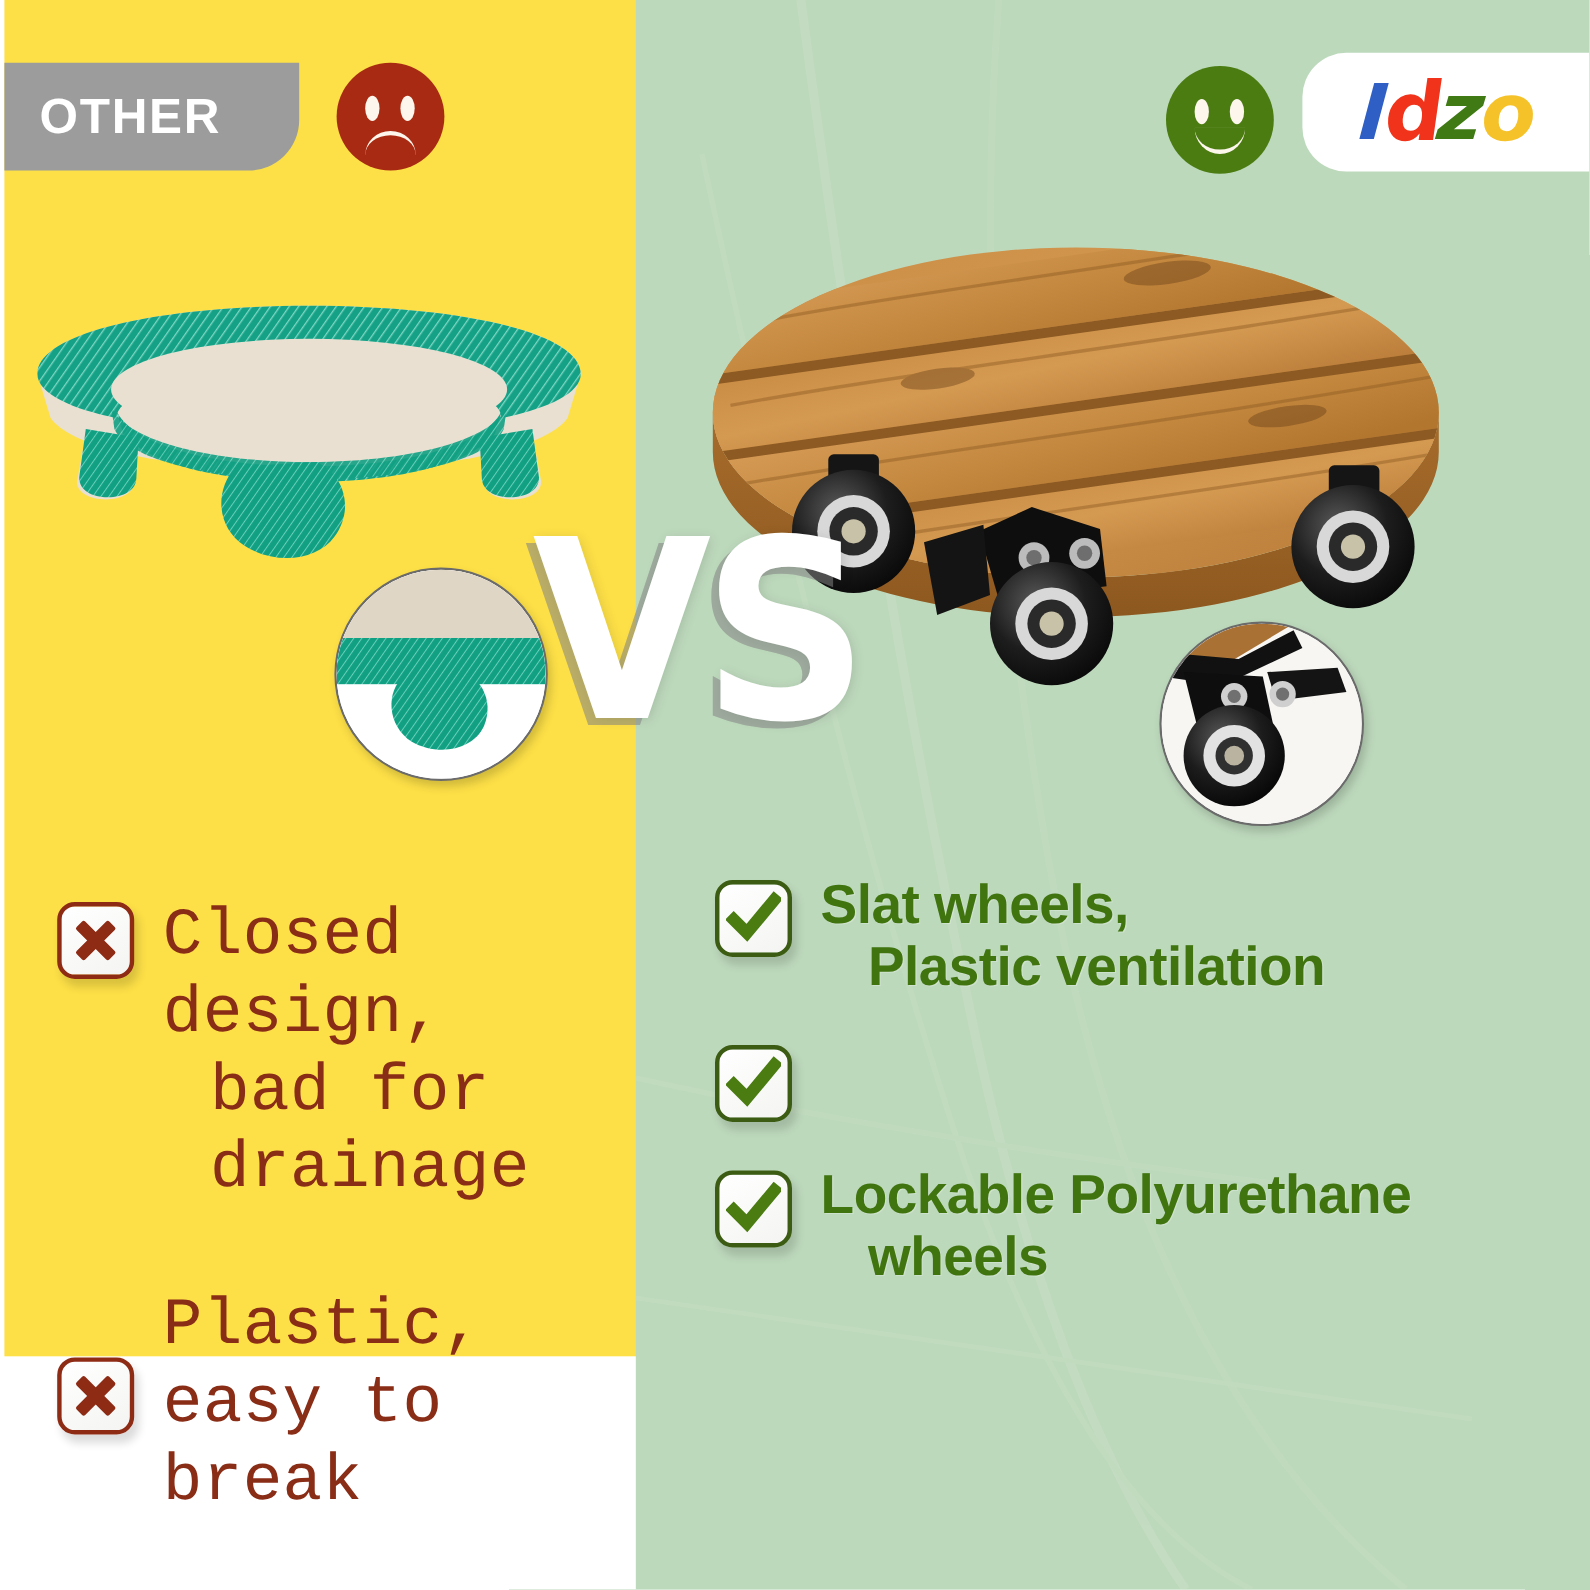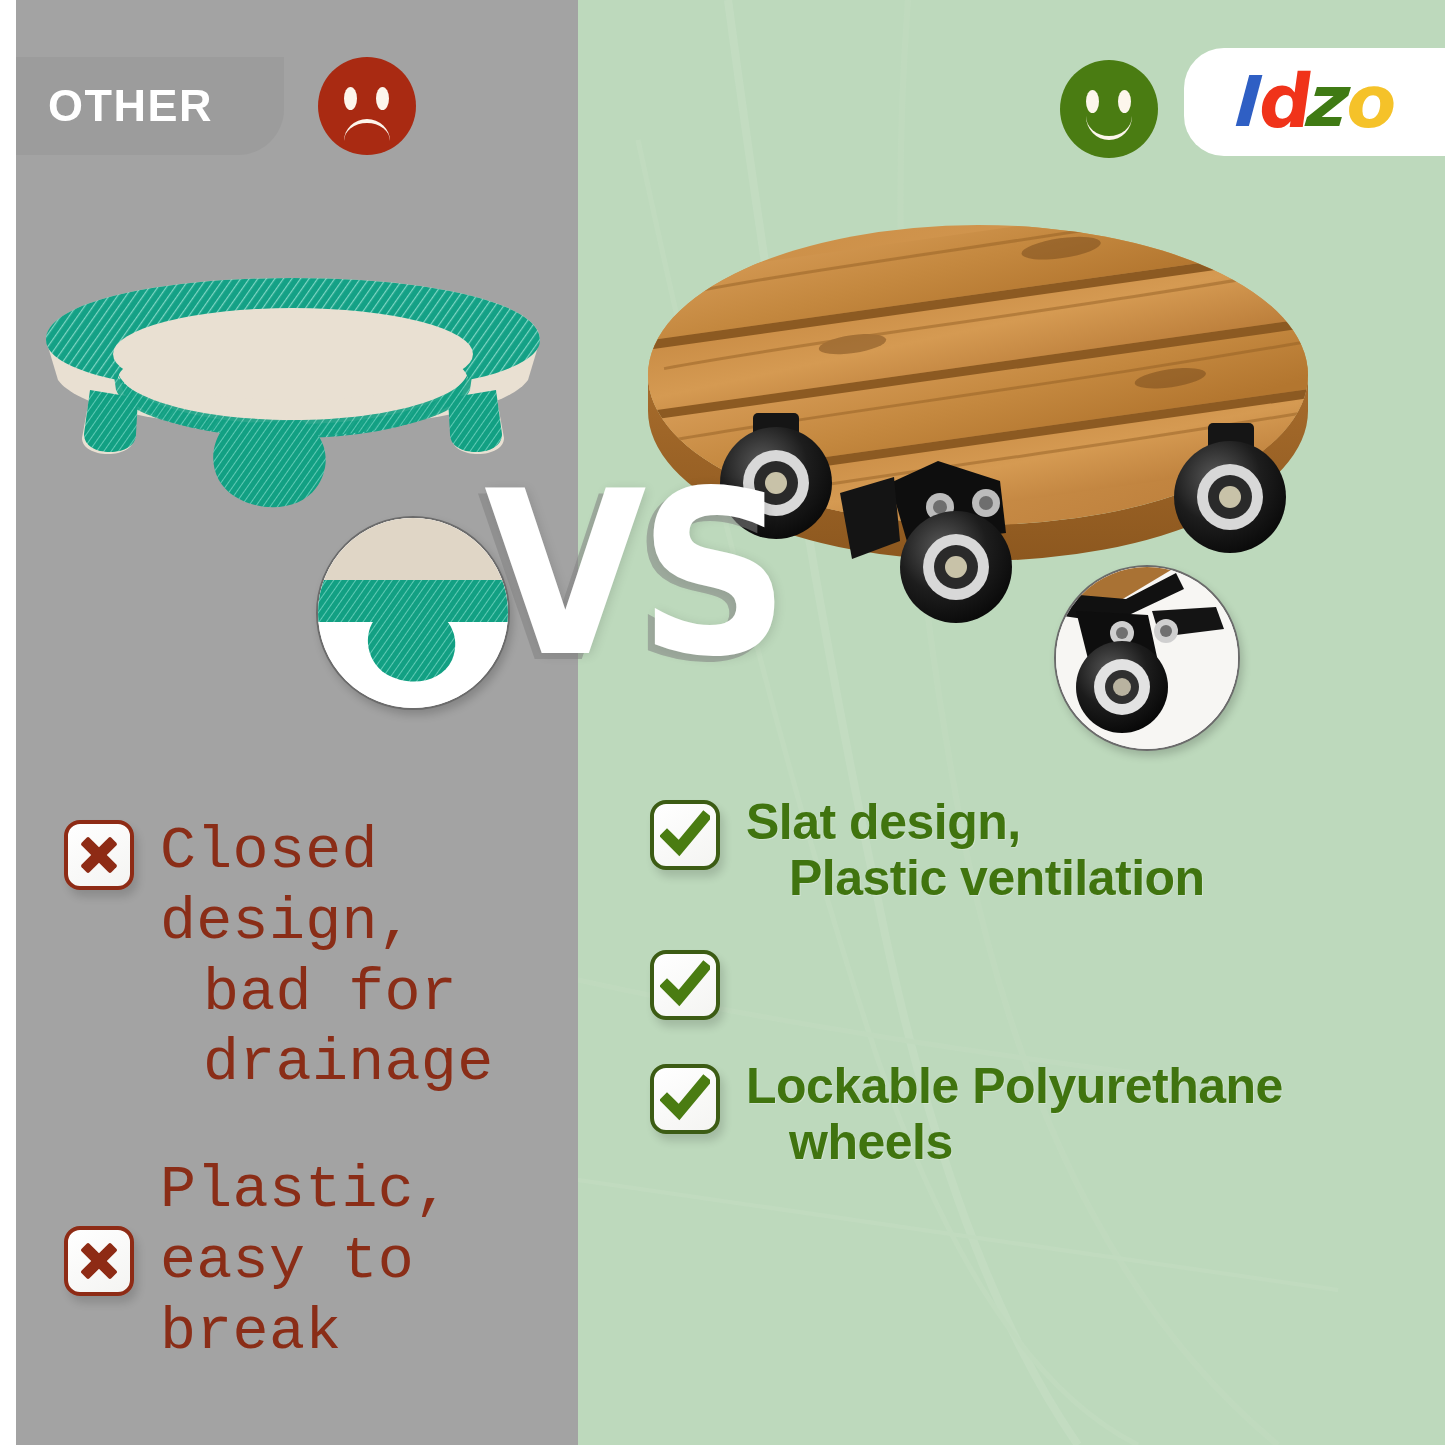--- a/index.html
+++ b/index.html
@@ -16,23 +16,23 @@
   .stage {
     position: relative;
     width: 1445px;
     height: 1445px;
     overflow: hidden;
   }
 
   
   .panel-left {
     position: absolute;
-    left: 16px; top: 0;
-    width: 578px; height: 1445px;
-    background: #a3a3a3;
+    left: 4px; top: 0;
+    width: 578px; height: 1233px;
+    background: #fde047;
   }
   .panel-right {
     position: absolute;
     left: 578px; top: 0;
     width: 867px; height: 1445px;
     background: #bdd9bc;
     overflow: hidden;
   }
   .panel-right .streaks {
     position: absolute;
@@ -221,21 +221,21 @@
     font-size: 50px;
     font-weight: bold;
     line-height: 1.12;
     font-family: "Liberation Sans", sans-serif;
     letter-spacing: -.5px;
     margin-top: -6px;
     text-shadow: 1px 1px 0 rgba(255,255,255,.25);
   }
   .btxt .l2 { display: block; margin-left: 43px; }
   .bullets.left .bullet.mid  { align-items: center; }
-  .bullets.left .bullet.mid .btxt { margin-top: 0; }
+  .bullets.left .bullet.mid .btxt { margin-top: 16px; }
 </style>
 </head>
 <body>
 
 <div class="stage">
 
   <div class="panel-left">
 
     <div class="other-tag">
       <span class="label">OTHER</span>
@@ -443,21 +443,21 @@
 
     <div class="bullets right" style="left:72px; top:800px;">
 
       <div class="bullet">
         <span class="mark ck">
           <svg width="50" height="50" viewBox="0 0 50 50">
               <path d="M7,26 L19,38 L44,8" stroke="#4a7c12" stroke-width="11" fill="none" stroke-linecap="square"></path>
             </svg>
         </span>
         <div class="btxt">
-          <span>Slat design,</span>
+          <span>Slat wheels,</span>
           <span class="l2">Plastic ventilation</span>
         </div>
       </div>
 
       <div class="bullet">
         <span class="mark ck">
           <svg width="50" height="50" viewBox="0 0 50 50">
               <path d="M7,26 L19,38 L44,8" stroke="#4a7c12" stroke-width="11" fill="none" stroke-linecap="square"></path>
             </svg>
         </span>

